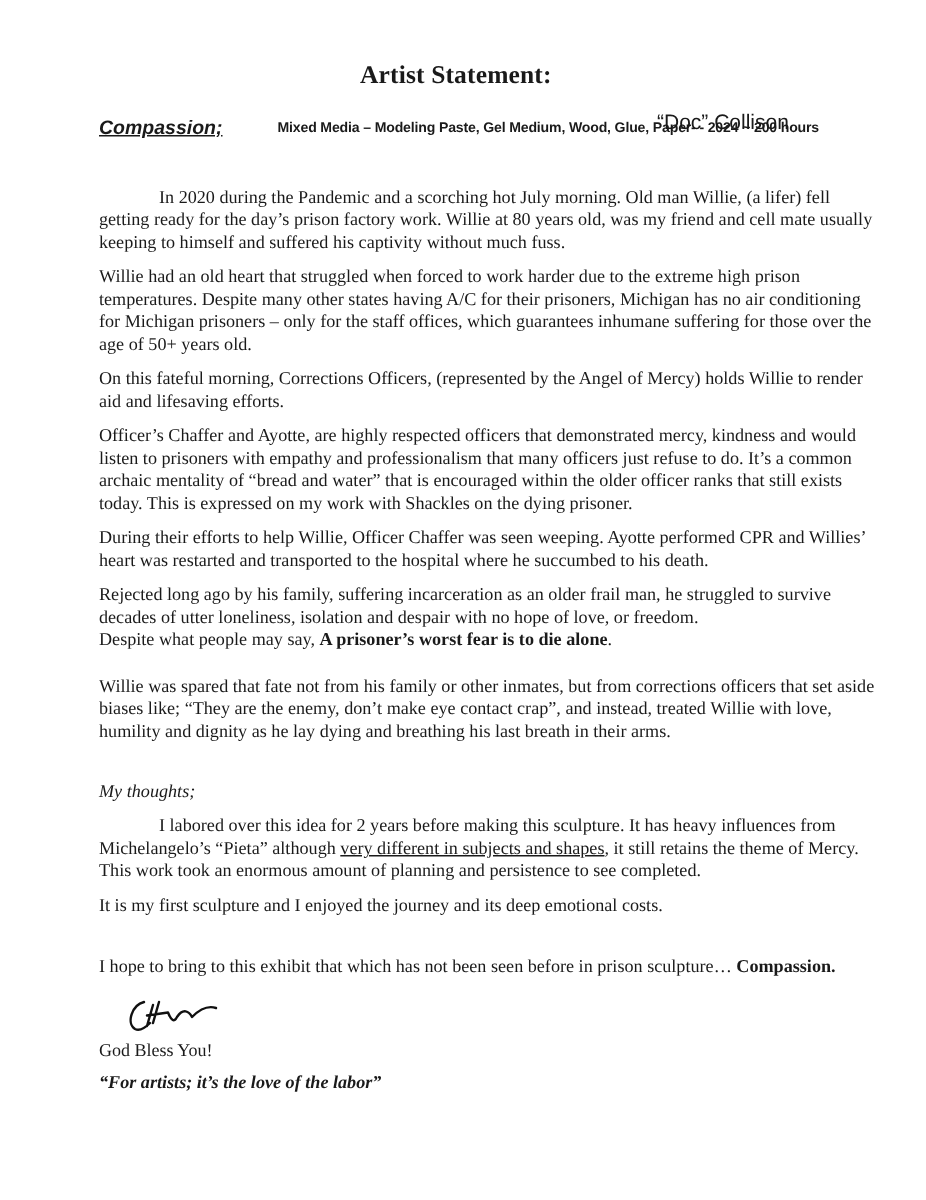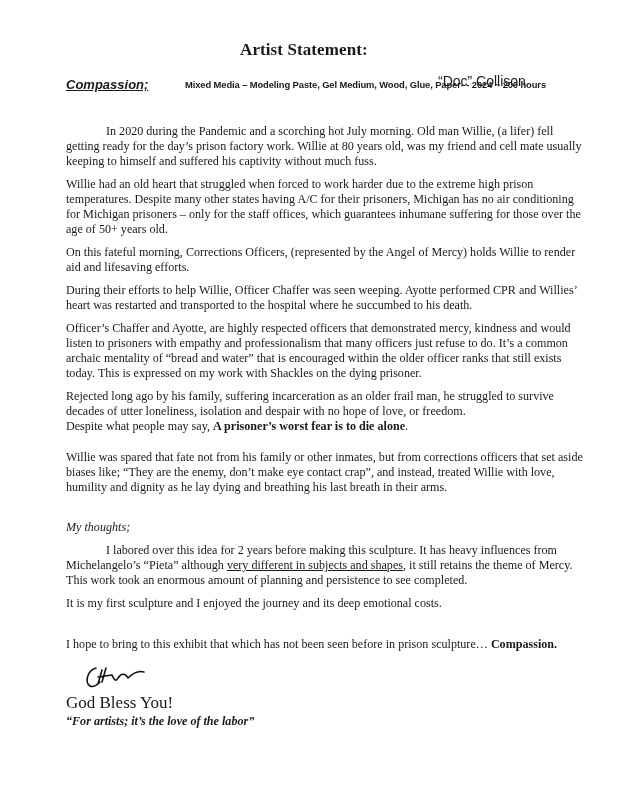--- a/index.html
+++ b/index.html
@@ -101,21 +101,21 @@
       left: 82px;
       top: 660px;
       width: 64px;
       height: 30px;
     }
     .closing {
       position: absolute;
       left: 66px;
       top: 693px;
       font-family: "Liberation Serif", serif;
-      font-size: 17px;
+      font-size: 12px;
     }
     .motto {
       position: absolute;
       left: 66px;
       top: 714px;
       font-family: "Liberation Serif", serif;
       font-size: 12.1px;
       font-weight: bold;
       font-style: italic;
     }
@@ -132,22 +132,22 @@
 
   <div class="sub-row">
     <span class="work-title">Compassion;</span>
     <span class="work-media">Mixed Media – Modeling Paste, Gel Medium, Wood, Glue, Paper- - 2024 ~ 200 hours</span>
   </div>
 
   <div class="body-text" style="top:124px;">
     <p class="indent">In 2020 during the Pandemic and a scorching hot July morning. Old man Willie, (a lifer) fell getting ready for the day’s prison factory work. Willie at 80 years old, was my friend and cell mate usually keeping to himself and suffered his captivity without much fuss.</p>
     <p>Willie had an old heart that struggled when forced to work harder due to the extreme high prison temperatures. Despite many other states having A/C for their prisoners, Michigan has no air conditioning for Michigan prisoners – only for the staff offices, which guarantees inhumane suffering for those over the age of 50+ years old.</p>
     <p>On this fateful morning, Corrections Officers, (represented by the Angel of Mercy) holds Willie to render aid and lifesaving efforts.</p>
+    <p>Officer’s Chaffer and Ayotte, are highly respected officers that demonstrated mercy, kindness and would listen to prisoners with empathy and professionalism that many officers just refuse to do. It’s a common archaic mentality of “bread and water” that is encouraged within the older officer ranks that still exists today. This is expressed on my work with Shackles on the dying prisoner.</p>
     <p>During their efforts to help Willie, Officer Chaffer was seen weeping. Ayotte performed CPR and Willies’ heart was restarted and transported to the hospital where he succumbed to his death.</p>
-    <p>Officer’s Chaffer and Ayotte, are highly respected officers that demonstrated mercy, kindness and would listen to prisoners with empathy and professionalism that many officers just refuse to do. It’s a common archaic mentality of “bread and water” that is encouraged within the older officer ranks that still exists today. This is expressed on my work with Shackles on the dying prisoner.</p>
     <p style="margin-bottom:0">Rejected long ago by his family, suffering incarceration as an older frail man, he struggled to survive decades of utter loneliness, isolation and despair with no hope of love, or freedom.</p>
     <p style="margin-bottom:16px"><span>Despite what people may say, </span><span class="strong">A prisoner’s worst fear is to die alone</span><span>.</span></p>
     <p>Willie was spared that fate not from his family or other inmates, but from corrections officers that set aside biases like; “They are the enemy, don’t make eye contact crap”, and instead, treated Willie with love, humility and dignity as he lay dying and breathing his last breath in their arms.</p>
   </div>
 
   <div class="body-text" style="top:520px;">
     <p class="section-heading">My thoughts;</p>
     <p class="indent"><span>I labored over this idea for 2 years before making this sculpture. It has heavy influences from Michelangelo’s “Pieta” although </span><span class="ul">very different in subjects and shapes</span><span>, it still retains the theme of Mercy. This work took an enormous amount of planning and persistence to see completed.</span></p>
     <p style="margin-bottom:26px">It is my first sculpture and I enjoyed the journey and its deep emotional costs.</p>
     <p><span>I hope to bring to this exhibit that which has not been seen before in prison sculpture… </span><span class="strong">Compassion.</span></p>

